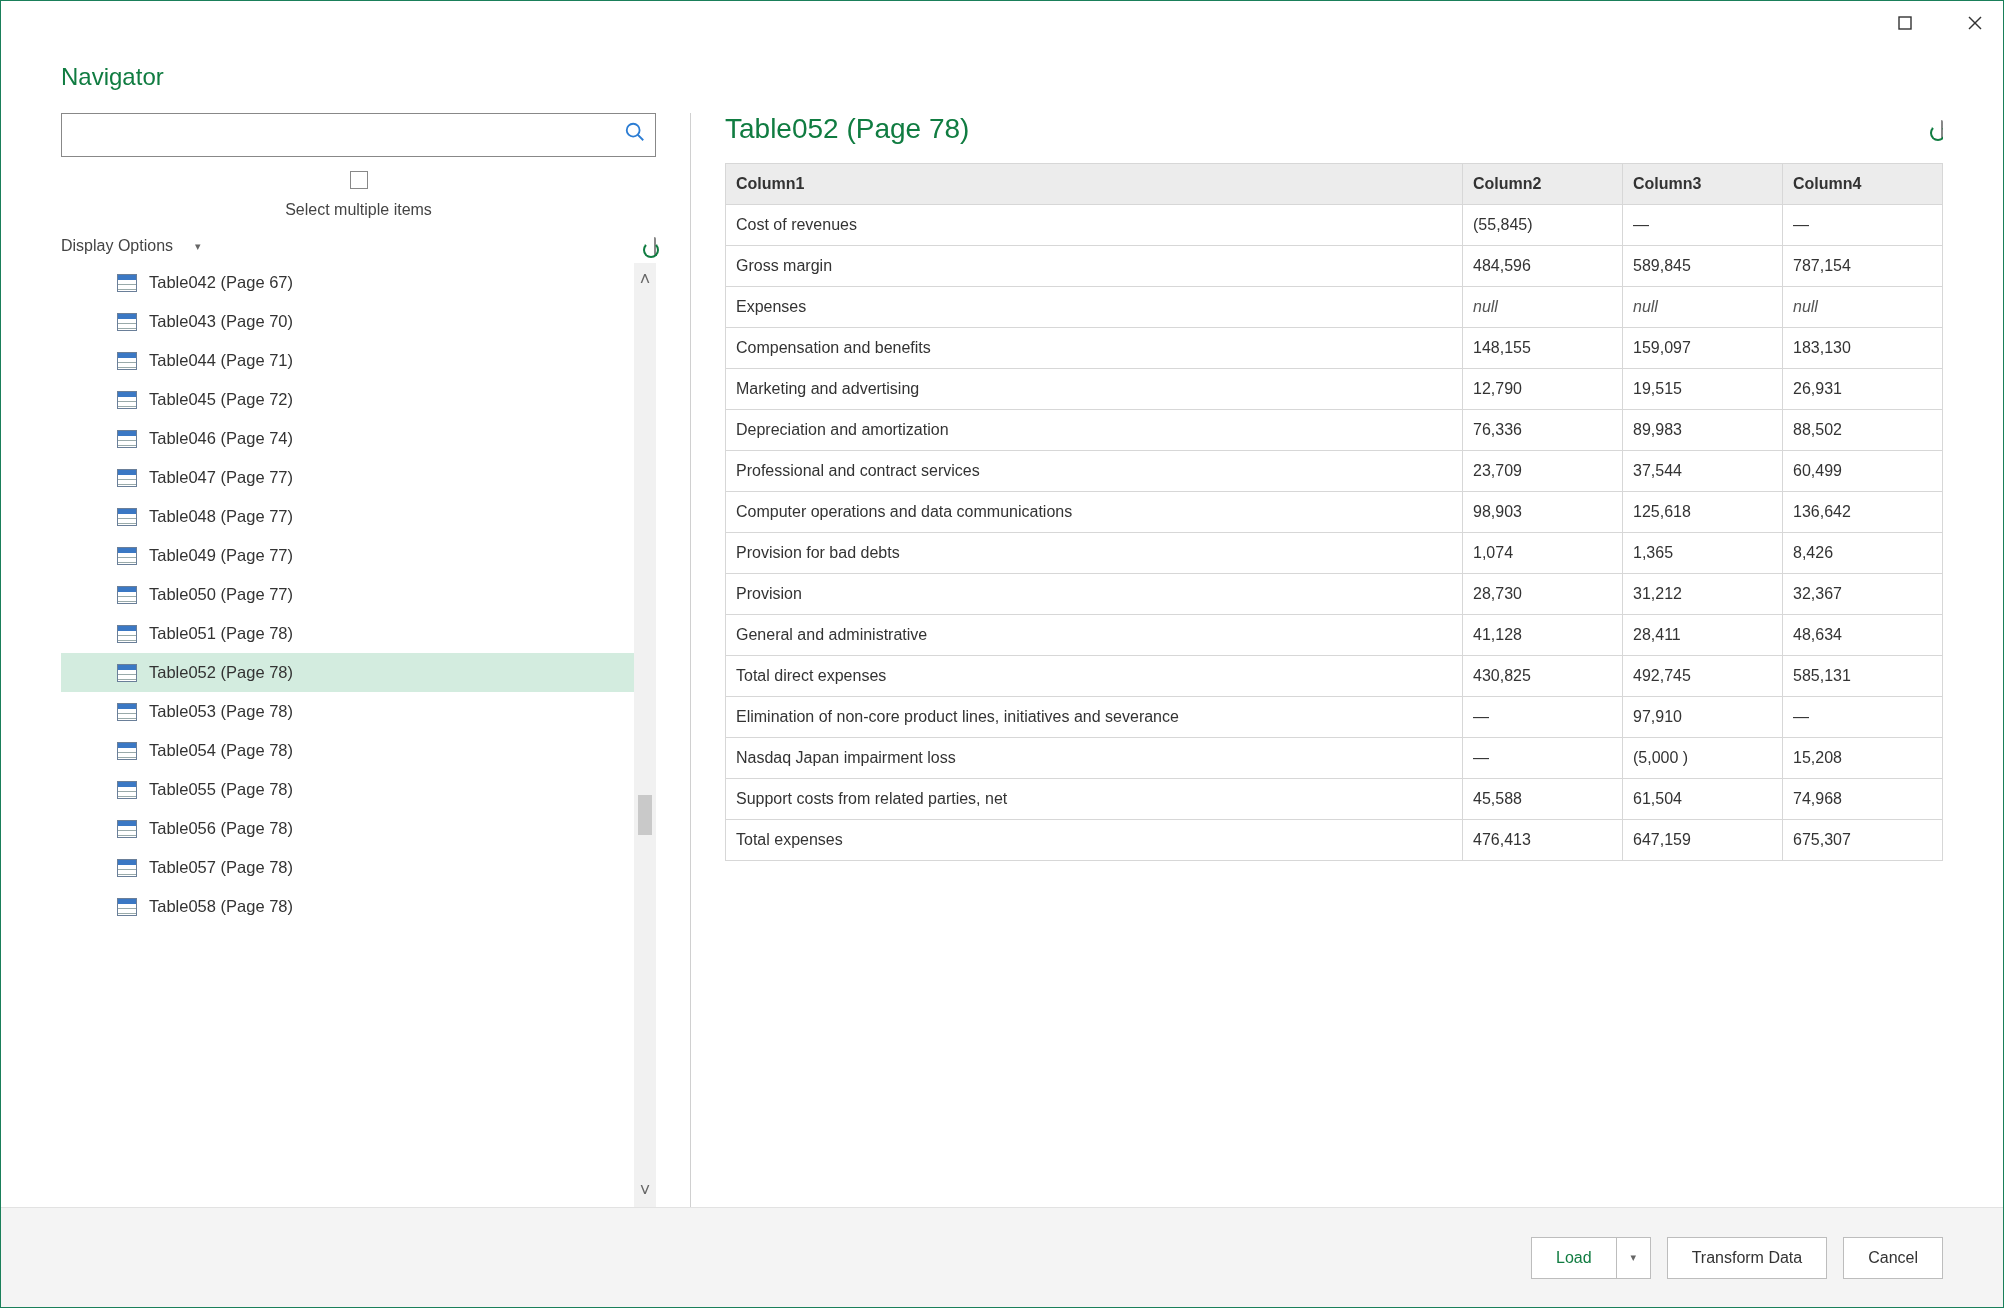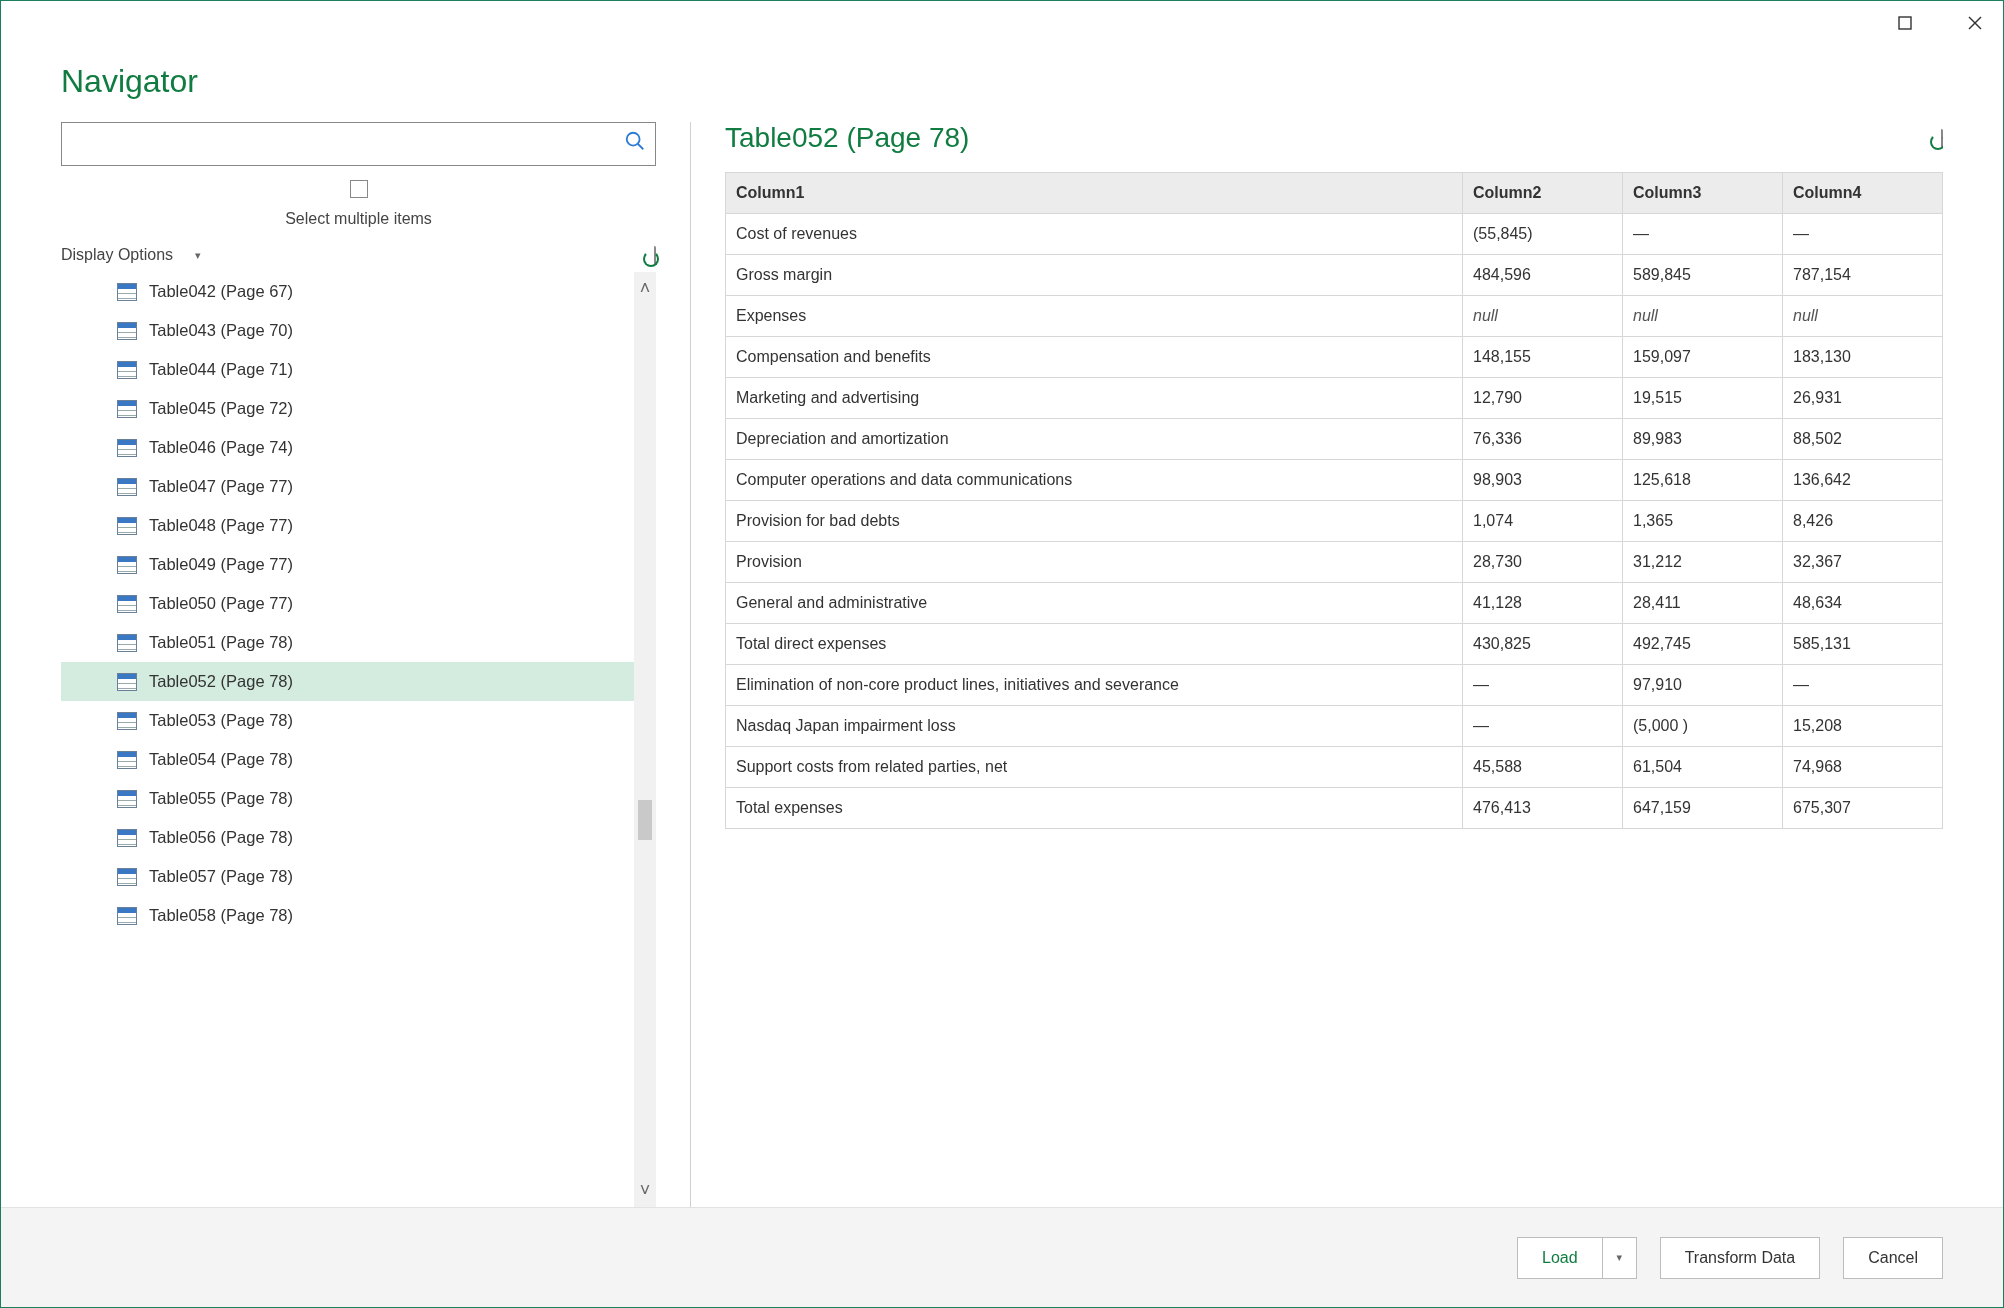--- a/index.html
+++ b/index.html
@@ -1,21 +1,21 @@
 <!DOCTYPE html>
 <html><head>
 <meta charset="utf-8">
 <style>
   * { box-sizing: border-box; }
   html, body { margin: 0; padding: 0; font-family: "Segoe UI", sans-serif; font-size: 14.5px; color: #333; background: #fff; }
   .window { border: 1px solid #1a7f5a; width: 2004px; height: 1308px; display: flex; flex-direction: column; overflow: hidden; }
   .titlebar { height: 44px; display: flex; justify-content: flex-end; align-items: center; padding-right: 6px; gap: 26px; }
   .titlebar .win-btn { width: 44px; height: 44px; display:flex; align-items:center; justify-content:center; color:#222; }
   .body { flex:1; display:flex; flex-direction:column; padding: 0 60px 0 60px; overflow:hidden; }
-  .heading { font-size: 32px; font-weight: 400; color: #107c41; margin: 18px 0 22px 0; }
+  .heading { font-size: 24px; font-weight: 400; color: #107c41; margin: 18px 0 22px 0; }
   .columns { flex:1; display:flex; gap:0; overflow:hidden; }
   .left-col { width: 630px; display:flex; flex-direction:column; border-right: 1px solid #d0d0d0; padding-right: 34px; margin-right: 34px; }
   .search-wrap { position:relative; }
   .search-wrap input { width: 100%; height: 44px; border:1px solid #888; padding: 4px 44px 4px 10px; font-size:15px; }
   .search-wrap .sicon { position:absolute; right:10px; top:50%; transform:translateY(-50%); color:#2b7cd3; font-size:22px; }
   .chk-row { display:flex; align-items:center; gap:12px; margin-top:14px; font-size:16px; color:#444;flex-direction:column; }
   .chk-row .box { width:18px; height:18px; border:1px solid #888; }
   .disp-row { display:flex; align-items:center; justify-content:space-between; margin-top:18px; }
   .disp-row .disp-btn { display:flex; align-items:center; gap:22px; font-size:16px; color:#444; }
   .disp-row .caret { font-size:11px; color:#666; }
@@ -30,21 +30,21 @@
   .right-col { flex:1; display:flex; flex-direction:column; }
   .preview-head { display:flex; align-items:center; justify-content:space-between; margin-bottom:18px; }
   .preview-title { font-size:28px; font-weight:400; color:#107c41; }
   .refresh-icon { width:22px; height:26px; border:1px solid #888; border-radius:2px 6px 2px 2px; position:relative; }
   .refresh-icon::after { content:""; position:absolute; right:-4px; bottom:-4px; width:12px; height:12px; border:2px solid #107c41; border-radius:50%; border-top-color:transparent; }
   table.preview { border-collapse:collapse; width:100%; font-size:16px; }
   table.preview th, table.preview td { border:1px solid #d7d7d7; padding:6px 10px; text-align:left; height:41px; }
   table.preview th { background:#ececec; font-weight:600; color:#333; }
   td.num { }
   td.null { font-style:italic; text-align:right; color:#555; }
-  .footer { height:100px; background:#f4f4f4; border-top:1px solid #e2e2e2; display:flex; align-items:center; justify-content:flex-end; padding-right:60px; gap:23px; }
+  .footer { height:100px; background:#f4f4f4; border-top:1px solid #e2e2e2; display:flex; align-items:center; justify-content:flex-end; padding-right:60px; gap:16px; }
   .btn { height:42px; border:1px solid #bdbdbd; background:#fff; padding: 0 24px; font-size:16px; color:#333; display:flex; align-items:center; justify-content:center; }
   .btn.primary { color:#107c41; font-weight:400; }
   .btn.split { padding:0; }
   .btn.split .main { padding:0 24px; height:100%; display:flex; align-items:center; }
   .btn.split .dd { width:34px; border-left:1px solid #bdbdbd; height:100%; display:flex; align-items:center; justify-content:center; font-size:11px; color:#666; }
   .col-w1 { width: auto; }
   .col-wn { width: 160px; }
 </style>
 </head>
 <body>
@@ -221,20 +221,26 @@
                 <td class="num">19,515</td>
                 <td class="num">26,931</td>
               </tr>
               <tr>
                 <td>Depreciation and amortization</td>
                 <td class="num">76,336</td>
                 <td class="num">89,983</td>
                 <td class="num">88,502</td>
               </tr>
               <tr>
+                <td>Professional and contract services</td>
+                <td class="num">23,709</td>
+                <td class="num">37,544</td>
+                <td class="num">60,499</td>
+              </tr>
+              <tr>
                 <td>Computer operations and data communications</td>
                 <td class="num">98,903</td>
                 <td class="num">125,618</td>
                 <td class="num">136,642</td>
               </tr>
               <tr>
                 <td>Provision for bad debts</td>
                 <td class="num">1,074</td>
                 <td class="num">1,365</td>
                 <td class="num">8,426</td>

